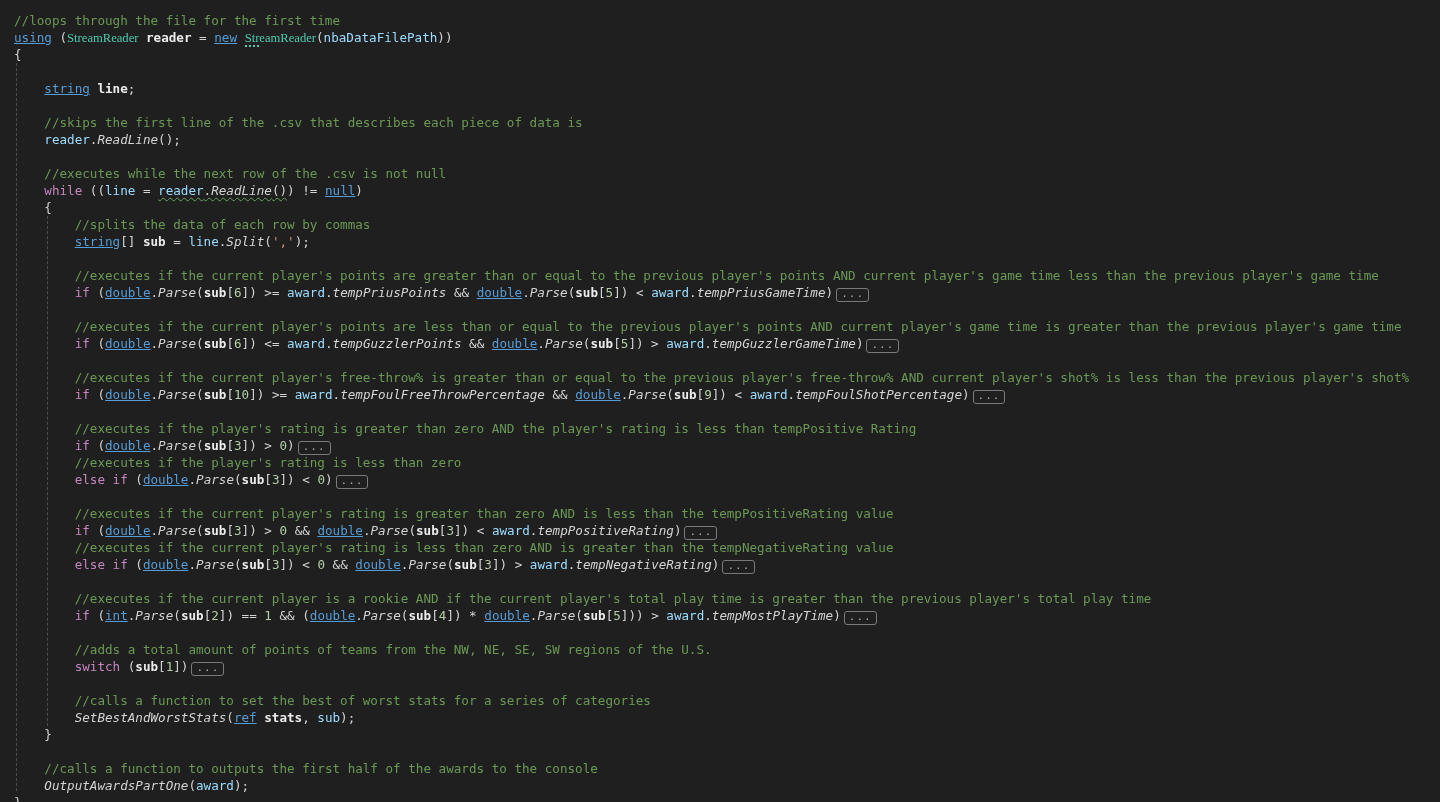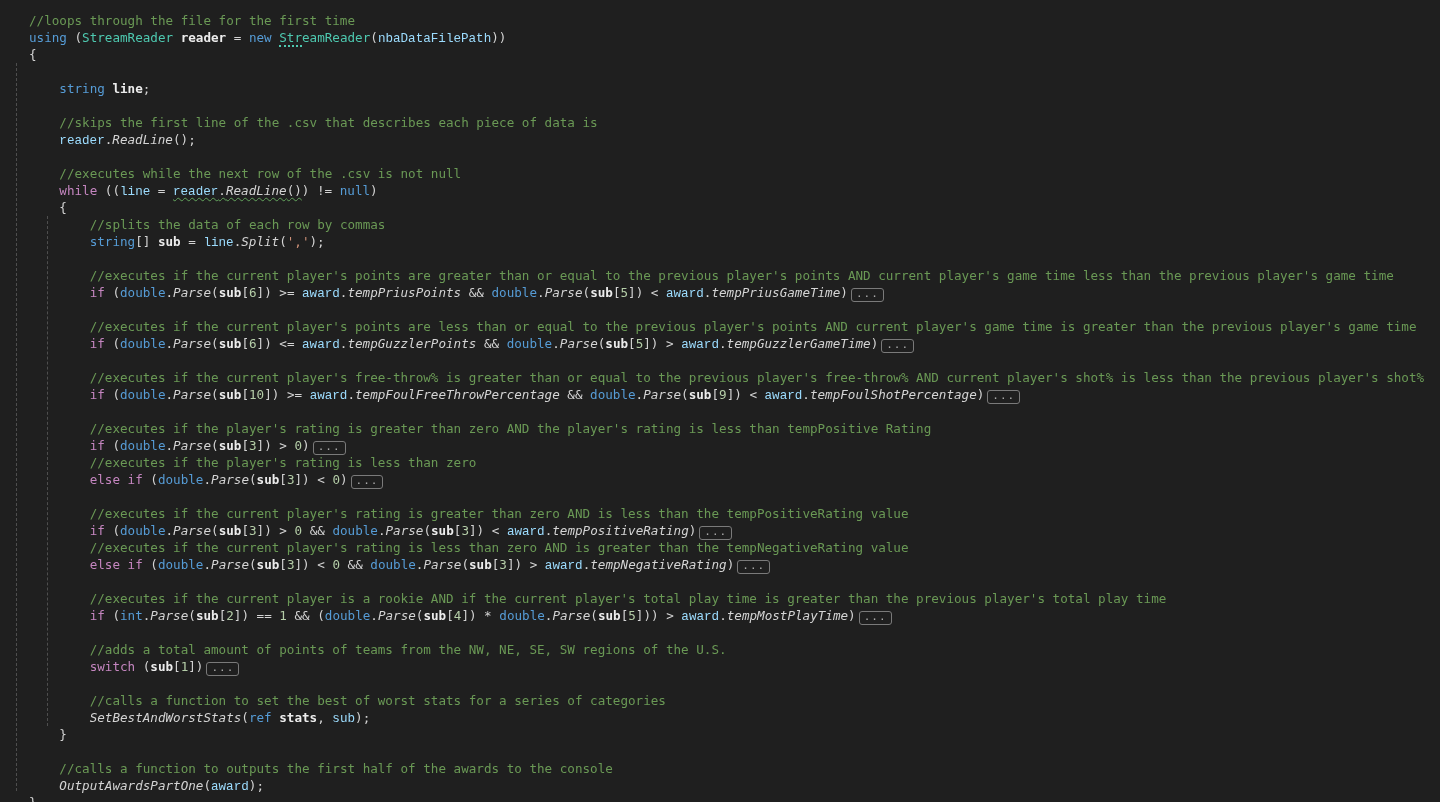--- a/index.html
+++ b/index.html
@@ -9,26 +9,26 @@
     overflow:hidden;
     background:var(--bg,#1f1f1f);
     font-family:"DejaVu Sans Mono","Liberation Mono",monospace;
     font-size:12.6px;
     line-height:17px;
   }
   .code{
     position:absolute;top:12px;left:14px;
     white-space:pre;
   }
-  .line{height:17px;margin-left:15px;}
+  .line{height:17px;}
   .tk-c  {color:var(--comment);}
-  .tk-k  {color:var(--keyword);}
+  .tk-k  {color:var(--keyword);text-decoration:underline;}
   .tk-ctl{color:var(--control);}
-  .tk-t  {color:var(--type);}
-  .tk-v  {color:var(--variable);font-family:Liberation Mono, monospace;}
+  .tk-t  {color:var(--type);font-family:Liberation Serif, serif;}
+  .tk-v  {color:var(--variable);}
   .tk-loc{color:var(--local);font-weight:bold;}
   .tk-m  {color:var(--member);font-style:italic;}
   .tk-p  {color:var(--punct);}
   .tk-n  {color:var(--number);}
   .tk-s  {color:var(--string);}
   .dec-sq{
     text-decoration:underline;
     text-decoration-style:wavy;
     text-decoration-color:var(--squiggle);
     text-decoration-thickness:1px;

